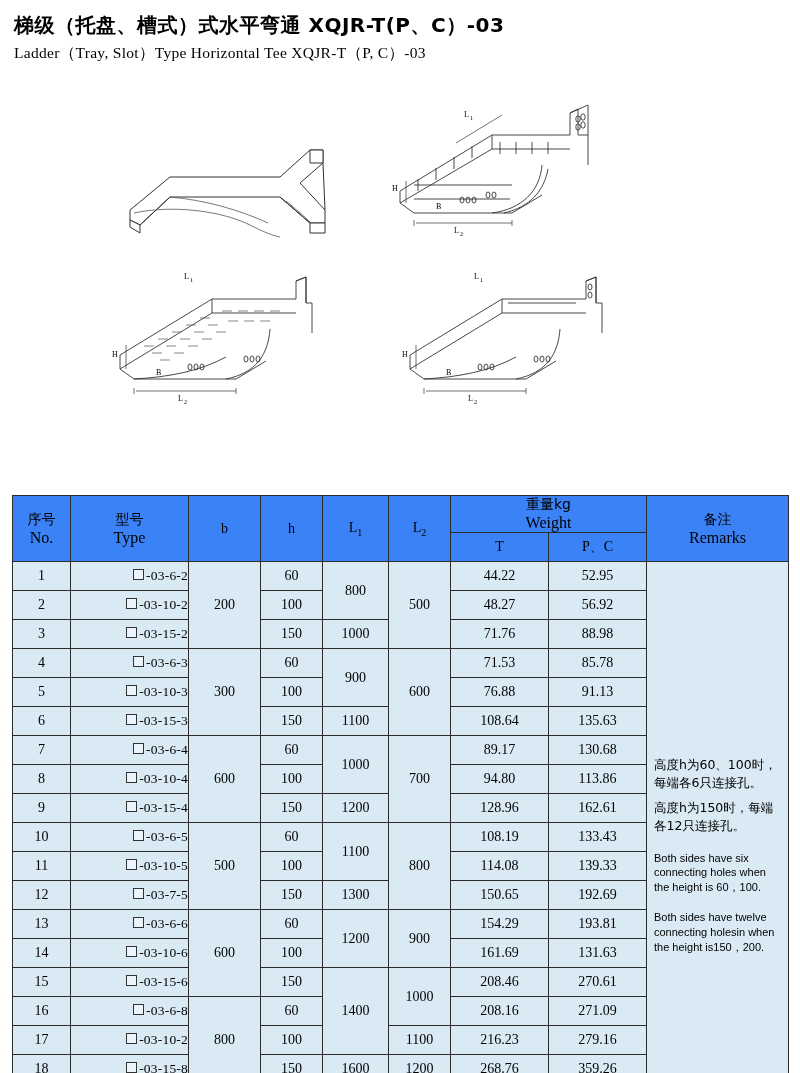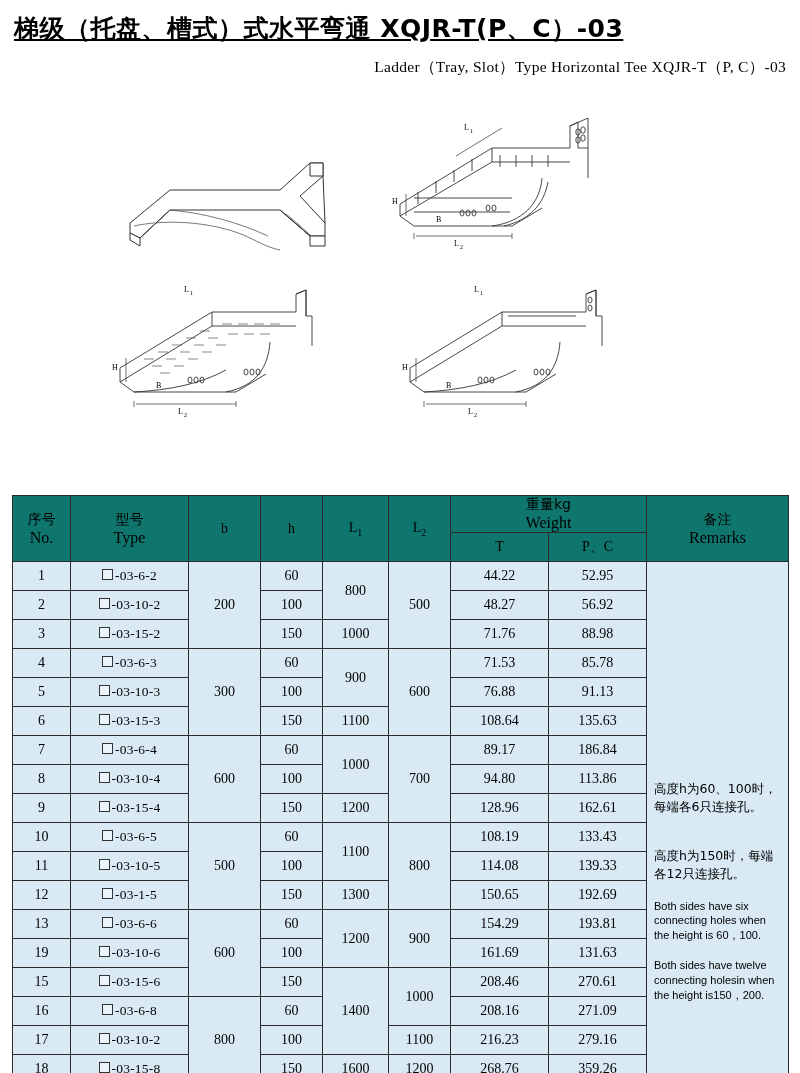--- a/index.html
+++ b/index.html
@@ -4,57 +4,57 @@
 <style>
   html,body{margin:0;padding:0;}
   body{
     width:800px;height:1073px;background:#ffffff;
     font-family:"Liberation Serif",serif;color:#000;
     position:relative;overflow:hidden;
   }
   .title-block{padding:10px 14px 0 14px;}
   .title-cn{
     font-family:"DejaVu Sans",sans-serif;
-    font-size:25px;font-weight:bold;letter-spacing:0.5px;line-height:1.5;text-decoration:underline;
+    font-size:20px;font-weight:bold;letter-spacing:0.5px;line-height:1.5;
   }
   .title-en{
     font-family:"Liberation Serif",serif;
-    font-size:15.5px;line-height:1.6;letter-spacing:0.3px;margin-top:7px;text-align:right;
+    font-size:15.5px;line-height:1.6;letter-spacing:0.3px;margin-top:1px;
   }
 
   
   .figures{position:relative;height:370px;margin-top:4px;}
   .fig{position:absolute;}
   .fig svg{display:block;}
 
   
   .table-wrap{position:absolute;left:12px;top:495px;width:776px;}
   table{border-collapse:collapse;width:776px;table-layout:fixed;}
   td,th{
     border:1px solid #2b2b2b;
     text-align:center;vertical-align:middle;
     font-family:"Liberation Serif",serif;
     font-size:14px;padding:0;
     background:#d9eaf4;
     height:28px;
   }
   th{font-weight:normal;}
-  .hdr{background:#0f766e;}
+  .hdr{background:#3b82f6;}
   .cn{font-family:"DejaVu Sans",sans-serif;font-size:14px;}
   .sm{font-size:16px;font-family:"Liberation Serif",serif;}
   .sub{font-size:10px;vertical-align:sub;}
-  .model{font-size:13.5px;letter-spacing:0.2px;}
+  .model{font-size:13.5px;letter-spacing:0.2px;text-align:right;}
   .sq{
     display:inline-block;width:9px;height:9px;border:1px solid #333;
     margin-right:2px;vertical-align:0px;background:#eaf4fa;
   }
   .remark-cell{
     text-align:left;padding:4px 7px;vertical-align:top;line-height:1.45;
   }
-  .remark-cn{font-family:"DejaVu Sans",sans-serif;font-size:12.5px;margin-top:24px;}
+  .remark-cn{font-family:"DejaVu Sans",sans-serif;font-size:12.5px;}
   .remark-en{font-family:"Liberation Sans",sans-serif;font-size:11px;line-height:1.35;margin-top:8px;}
   .gap{height:7px;}
 </style>
 </head>
 <body>
 
 <div class="title-block">
   <div class="title-cn">梯级（托盘、槽式）式水平弯通 XQJR-T(P、C）-03</div>
   <div class="title-en">Ladder（Tray, Slot）Type  Horizontal  Tee   XQJR-T（P, C）-03</div>
 </div>
@@ -340,21 +340,21 @@
     </tr>
 
     <tr>
       <td>7</td>
       <td class="model"><span class="sq"></span><span>-03-6-4</span></td>
       <td rowspan="3">600</td>
       <td>60</td>
       <td rowspan="2">1000</td>
       <td rowspan="3">700</td>
       <td>89.17</td>
-      <td>186.84</td>
+      <td>130.68</td>
     </tr>
 
     <tr>
       <td>8</td>
       <td class="model"><span class="sq"></span><span>-03-10-4</span></td>
       <td>100</td>
       <td>94.80</td>
       <td>113.86</td>
     </tr>
 
@@ -381,40 +381,40 @@
     <tr>
       <td>11</td>
       <td class="model"><span class="sq"></span><span>-03-10-5</span></td>
       <td>100</td>
       <td>114.08</td>
       <td>139.33</td>
     </tr>
 
     <tr>
       <td>12</td>
-      <td class="model"><span class="sq"></span><span>-03-1-5</span></td>
+      <td class="model"><span class="sq"></span><span>-03-7-5</span></td>
       <td>150</td>
       <td>1300</td>
       <td>150.65</td>
       <td>192.69</td>
     </tr>
 
     <tr>
       <td>13</td>
       <td class="model"><span class="sq"></span><span>-03-6-6</span></td>
       <td rowspan="3">600</td>
       <td>60</td>
       <td rowspan="2">1200</td>
       <td rowspan="2">900</td>
       <td>154.29</td>
       <td>193.81</td>
     </tr>
 
     <tr>
-      <td>19</td>
+      <td>14</td>
       <td class="model"><span class="sq"></span><span>-03-10-6</span></td>
       <td>100</td>
       <td>161.69</td>
       <td>131.63</td>
     </tr>
 
     <tr>
       <td>15</td>
       <td class="model"><span class="sq"></span><span>-03-15-6</span></td>
       <td>150</td>

